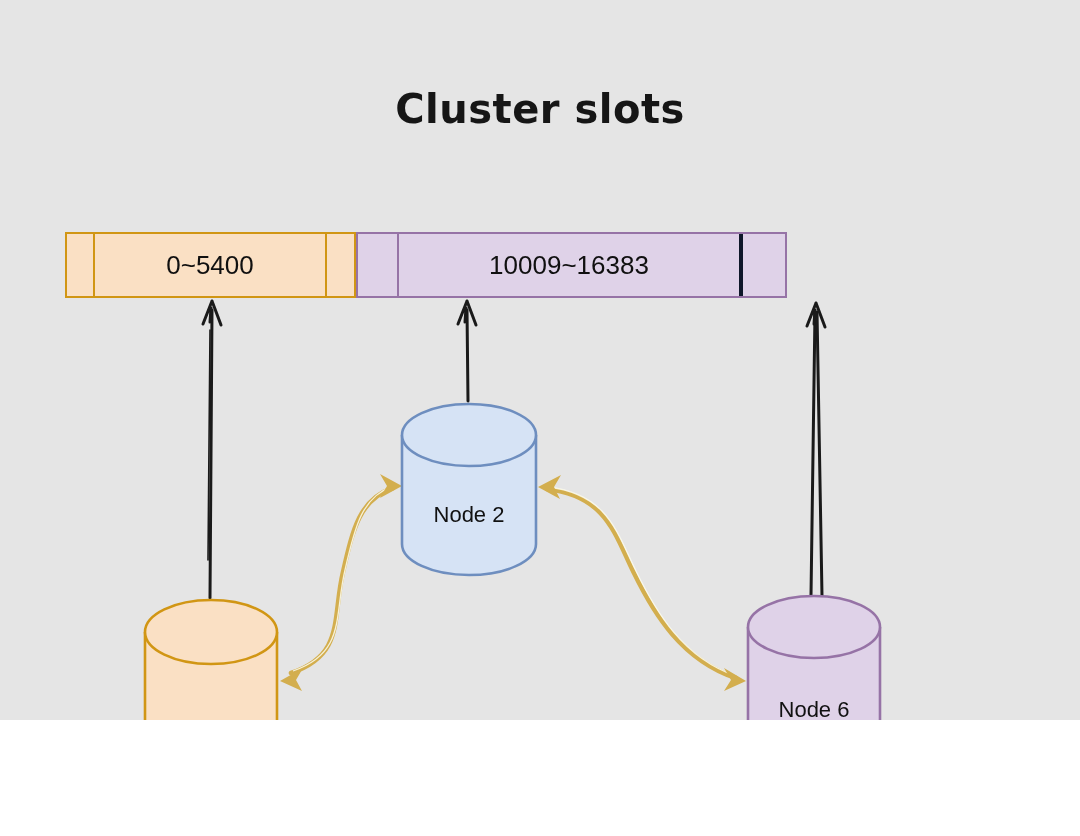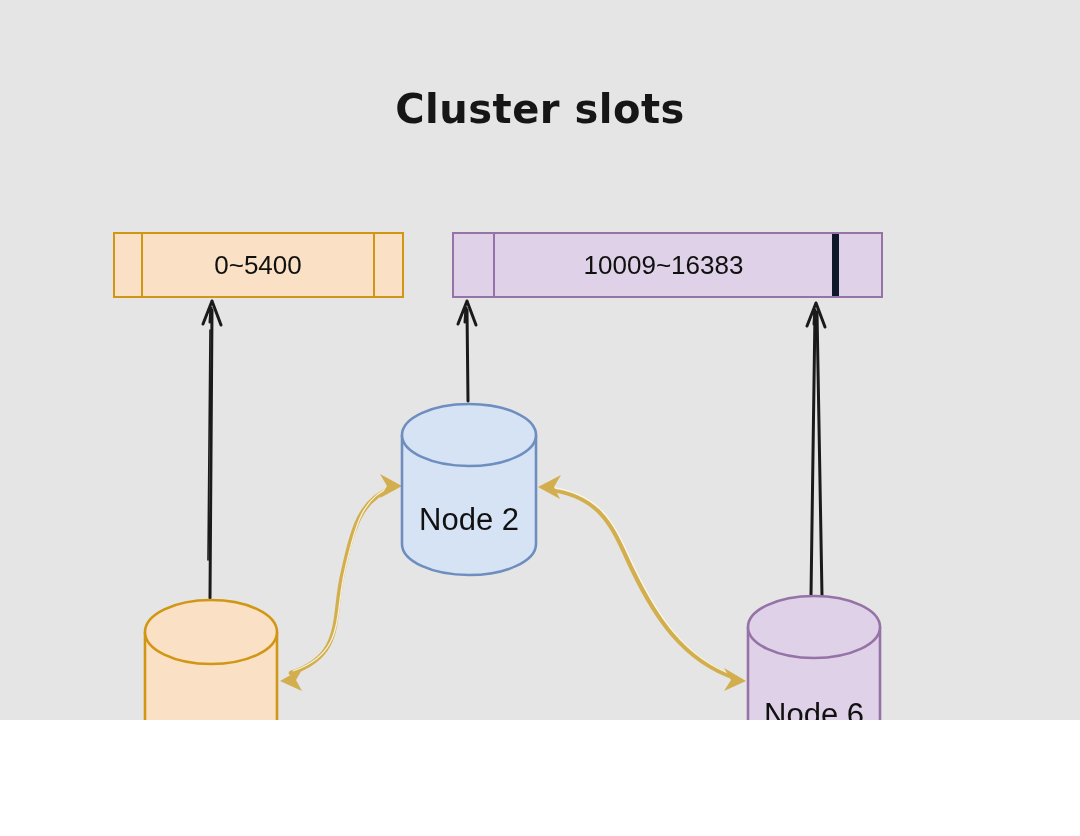--- a/index.html
+++ b/index.html
@@ -20,52 +20,52 @@
     color:#161616;
     letter-spacing:0.5px;
   }
   
   .slots-bar{
     position:absolute;
     left:65px;top:232px;
     width:950px;height:66px;
     display:flex;
   }
-  .seg{display:flex;height:100%;box-sizing:border-box;margin-left:48px;}
+  .seg{display:flex;height:100%;box-sizing:border-box;}
   .seg-node1{width:291px;background:#FAE0C4;border:2px solid #D19614;}
   .seg-node2{width:228px;background:#D6E3F5;border:2px solid #6E8EBF;}
   .seg-node3{width:431px;background:#DFD2E8;border:2px solid #9673A6;}
   .cell-side{box-sizing:border-box;height:100%;}
   .seg-node1 .cell-left{width:26px;}  .seg-node1 .cell-right{width:27px;}
   .seg-node2 .cell-left{width:19px;}  .seg-node2 .cell-right{width:17px;}
   .seg-node3 .cell-left{width:39px;}  .seg-node3 .cell-right{width:42px;}
   .cell-main{
     flex:1;box-sizing:border-box;
     display:flex;align-items:center;justify-content:center;
     font-size:26px;color:#101010;
     white-space:nowrap;
   }
   .seg-node1 .cell-main{border-left:2px solid #D19614;border-right:2px solid #D19614;}
   .seg-node2 .cell-main{border-left:2px solid #6E8EBF;border-right:2px solid #6E8EBF;}
-  .seg-node3 .cell-main{border-left:2px solid #9673A6;border-right:7px solid #0f172a;text-align:right;}
+  .seg-node3 .cell-main{border-left:2px solid #9673A6;border-right:4px solid #0f172a;text-align:right;}
   
   .diagram-svg{position:absolute;left:0;top:0;width:1080px;height:836px;}
   .cyl-node1{fill:#FAE0C4;stroke:#D19614;stroke-width:2.6;}
   .cyl-node2{fill:#D6E3F5;stroke:#6E8EBF;stroke-width:2.6;}
   .cyl-node3{fill:#DFD2E8;stroke:#9673A6;stroke-width:2.6;}
   .black-arrow{stroke:#1A1A1A;stroke-width:3;fill:none;stroke-linecap:round;stroke-linejoin:round;}
   .black-arrow-thin{stroke:#1A1A1A;stroke-width:1.6;fill:none;stroke-linecap:round;}
   .gold-arrow{stroke:#D3AE4E;stroke-width:4.6;fill:none;stroke-linecap:round;}
   .gold-hl{stroke:#FDFDF0;stroke-width:1.3;fill:none;opacity:.85;}
   .gold-head{fill:#D3AE4E;stroke:none;}
   
   .node-label{
     position:absolute;width:170px;
     text-align:center;
-    font-size:31px;color:#111;
+    font-size:22px;color:#111;
   }
   .label-node1{left:126px;top:698px;}
   .label-node2{left:384px;top:502px;}
   .label-node3{left:729px;top:697px;}
 </style>
 </head>
 <body>
 
 <div class="canvas">
 

